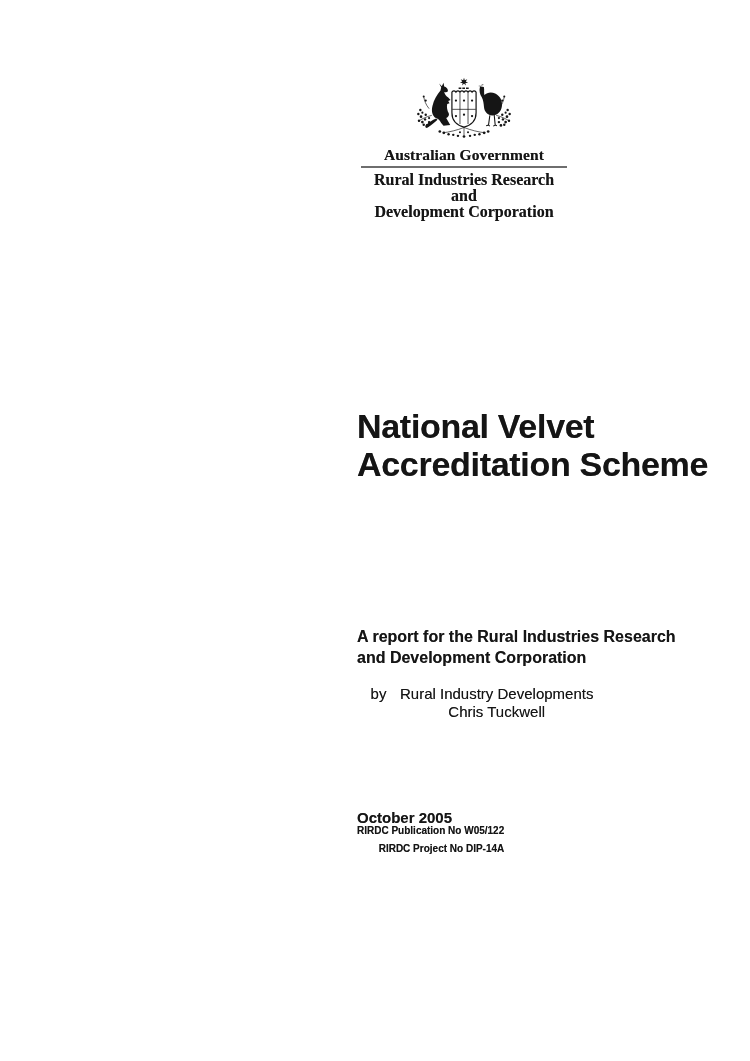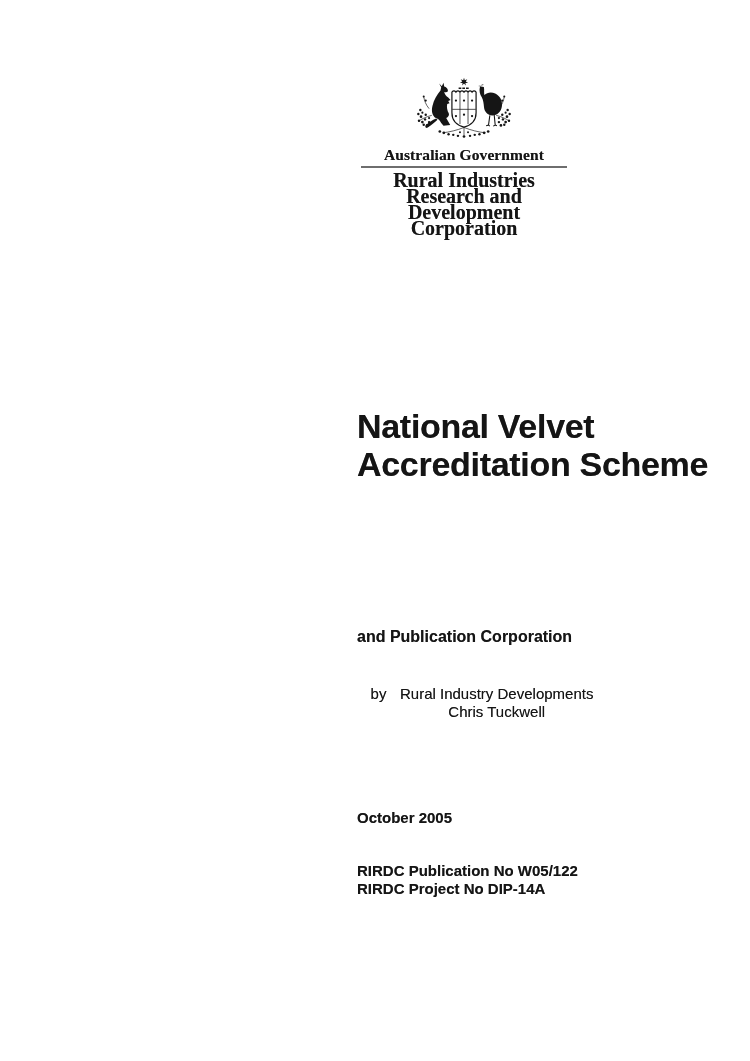--- a/index.html
+++ b/index.html
@@ -26,21 +26,21 @@
     font-weight:bold;
   }
   .coat-svg{display:block;margin:0 auto 2px;}
   .gov-label{
     font-size:15.5px;line-height:18px;margin-top:2px;
     letter-spacing:.1px;
     text-shadow:0 0 .5px rgba(0,0,0,.5);
   }
   .header-divider{height:2px;background:var(--divider,#6e6e6e);margin:2px 0 4px;}
   .agency-name{
-    font-size:20px;line-height:16px;
+    font-size:16px;line-height:16px;
     text-shadow:0 0 .5px rgba(0,0,0,.5);
   }
   
   .report-title{
     position:absolute;left:348px;top:407px;margin:0;
     font-size:34px;line-height:38px;font-weight:bold;
     letter-spacing:-.3px;
     text-shadow:0 0 .6px rgba(0,0,0,.55);
     white-space:nowrap;
   }
@@ -61,24 +61,25 @@
     text-align:center;
   }
   .by-label{width:43px;flex:0 0 43px;}
   
   .imprint-date{
     position:absolute;left:348px;top:809px;
     font-size:15px;line-height:17px;font-weight:bold;
     text-shadow:0 0 .5px rgba(0,0,0,.5);
   }
   .imprint-ids{
-    position:absolute;left:348px;top:862px;
-    font-size:15px;line-height:17.5px;font-weight:bold;
+    position:absolute;left:348px;top:822px;
+    font-size:10px;line-height:17.5px;font-weight:bold;
     text-shadow:0 0 .5px rgba(0,0,0,.5);
     white-space:nowrap;
+    text-align:right;
   }
   
   .coat-svg .ink{fill:var(--ink,#151515);}
   .coat-svg .stroke-ink{stroke:var(--ink,#151515);fill:none;}
   .coat-svg .shield{fill:#fff;stroke:var(--ink,#151515);}
 </style>
 </head>
 <body>
 
 <div class="page">
@@ -160,21 +161,22 @@
       <div>Development Corporation</div>
     </div>
   </header>
 
   <h1 class="report-title">
     <div>National Velvet</div>
     <div>Accreditation Scheme</div>
   </h1>
 
   <div class="subtitle">
-    <div>and Publication Corporation</div>
+    <div>A report for the Rural Industries Research</div>
+    <div>and Development Corporation</div>
   </div>
 
   <div class="byline">
     <span class="by-label">by</span>
     <span>
       <div>Rural Industry Developments</div>
       <div>Chris Tuckwell</div>
     </span>
   </div>
 

